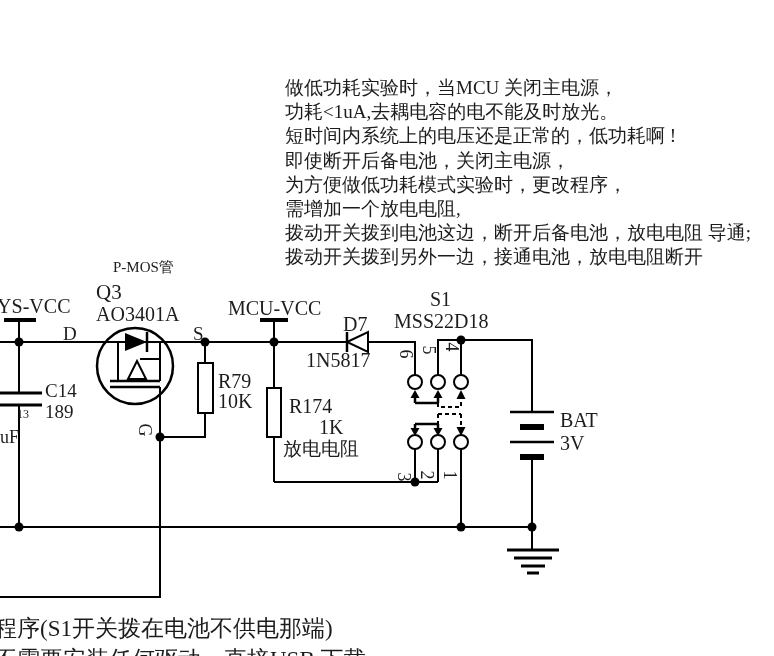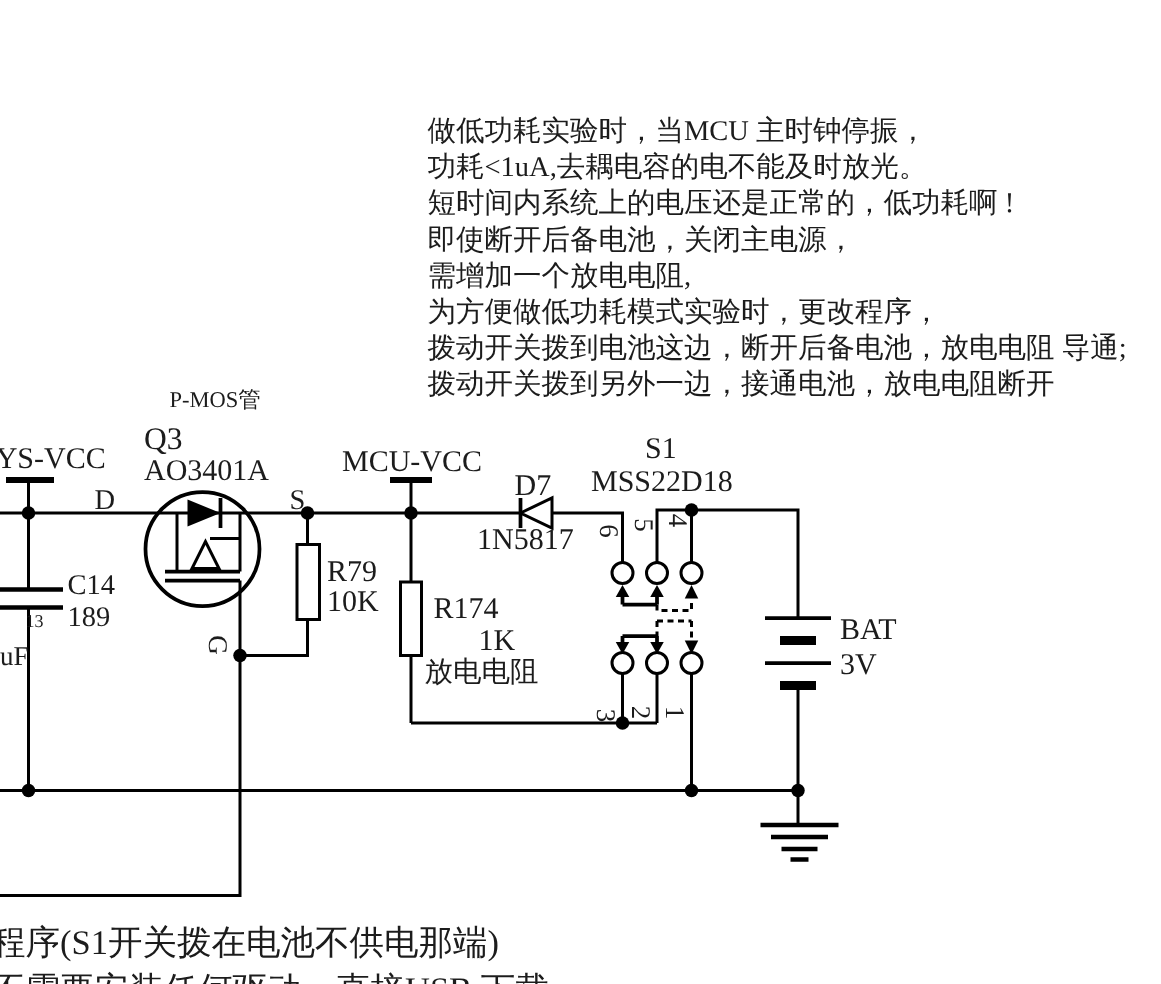--- a/index.html
+++ b/index.html
@@ -154,41 +154,41 @@
   <span class="lbl" style="left:218px;top:371px;font-size:20px;">R79</span>
   <span class="lbl" style="left:218px;top:391px;font-size:20px;">10K</span>
 
   <span class="lbl" style="left:228px;top:298px;font-size:20px;">MCU-VCC</span>
 
   <span class="lbl" style="left:289px;top:396px;font-size:20px;">R174</span>
   <span class="lbl" style="left:289px;top:417px;font-size:20px;margin-left:30px;">1K</span>
   <span class="lbl" style="left:283px;top:439px;font-size:19px;">放电电阻</span>
 
   <span class="lbl" style="left:343px;top:314px;font-size:20px;">D7</span>
-  <span class="lbl" style="left:318px;top:350px;font-size:20px;">1N5817</span>
+  <span class="lbl" style="left:306px;top:350px;font-size:20px;">1N5817</span>
 
   <span class="lbl" style="left:430px;top:289px;font-size:20px;">S1</span>
   <span class="lbl" style="left:394px;top:311px;font-size:20px;">MSS22D18</span>
   <span class="lbl rot" style="left:399px;top:345px;font-size:18px;">6</span>
   <span class="lbl rot" style="left:422px;top:341px;font-size:18px;">5</span>
   <span class="lbl rot" style="left:445px;top:338px;font-size:18px;">4</span>
   <span class="lbl rot" style="left:397px;top:468px;font-size:18px;">3</span>
   <span class="lbl rot" style="left:420px;top:466px;font-size:18px;">2</span>
   <span class="lbl rot" style="left:443px;top:466px;font-size:18px;">1</span>
 
   <span class="lbl" style="left:560px;top:410px;font-size:20px;">BAT</span>
   <span class="lbl" style="left:560px;top:433px;font-size:20px;">3V</span>
 
   <div id="notes-top">
-    <div>做低功耗实验时，当MCU 主时钟停振，</div>
+    <div>做低功耗实验时，当MCU 关闭主电源，</div>
     <div>功耗&lt;1uA,去耦电容的电不能及时放光。</div>
     <div>短时间内系统上的电压还是正常的，低功耗啊 !</div>
     <div>即使断开后备电池，关闭主电源，</div>
+    <div>为方便做低功耗模式实验时，更改程序，</div>
     <div>需增加一个放电电阻,</div>
-    <div>为方便做低功耗模式实验时，更改程序，</div>
     <div>拨动开关拨到电池这边，断开后备电池，放电电阻 导通;</div>
     <div>拨动开关拨到另外一边，接通电池，放电电阻断开</div>
   </div>
 
   <div id="notes-bottom">
     <div>程序(S1开关拨在电池不供电那端)</div>
     <div>不需要安装任何驱动，直接USB 下载</div>
   </div>
 
 </div>

